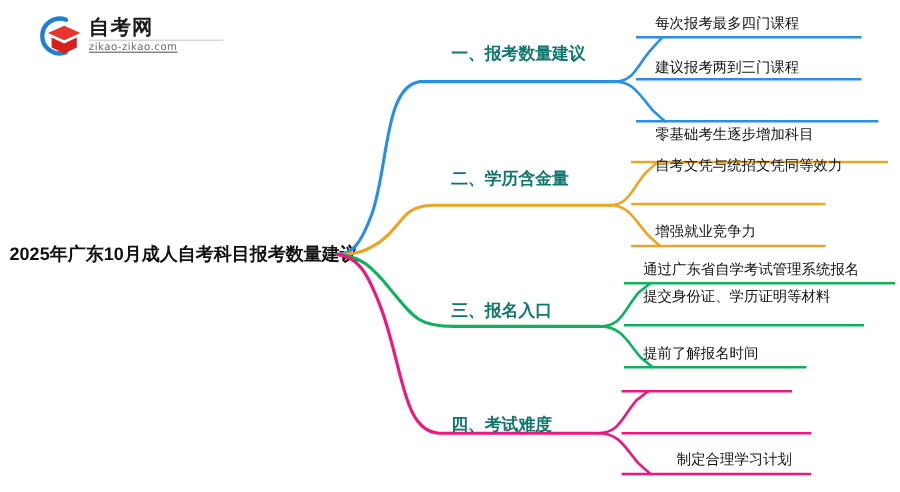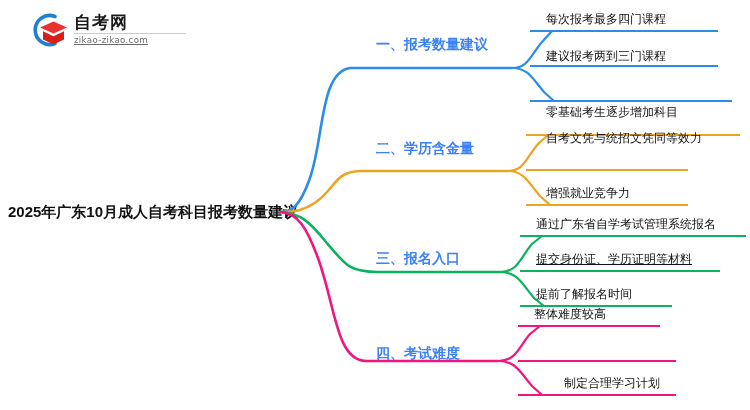--- a/index.html
+++ b/index.html
@@ -30,21 +30,21 @@
   
   .root-title{
     position:absolute;left:8px;top:203px;
     font-size:15px;font-weight:bold;color:#111111;
     white-space:nowrap;letter-spacing:0px;
   }
 
   
   .branch-title{
     position:absolute;
-    font-size:14px;font-weight:bold;color:#3b82f6;
+    font-size:14px;font-weight:bold;color:#0f766e;
     white-space:nowrap;
   }
 
   
   .leaf-label{
     position:absolute;
     font-size:12px;color:#111111;
     white-space:nowrap;
   }
   svg{display:block;}
@@ -116,19 +116,18 @@
   <div class="branch-title" style="left:376px;top:345px;">四、考试难度</div>
 
   <div class="leaf-label" style="left:546px;top:11px;">每次报考最多四门课程</div>
   <div class="leaf-label" style="left:546px;top:48px;">建议报考两到三门课程</div>
   <div class="leaf-label" style="left:546px;top:81px;margin-top:23px;">零基础考生逐步增加科目</div>
 
   <div class="leaf-label" style="left:546px;top:130px;">自考文凭与统招文凭同等效力</div>
   <div class="leaf-label" style="left:546px;top:185px;">增强就业竞争力</div>
 
   <div class="leaf-label" style="left:536px;top:216px;">通过广东省自学考试管理系统报名</div>
-  <div class="leaf-label" style="left:536px;top:251px;text-decoration:underline;">提交身份证、学历证明等材料</div>
+  <div class="leaf-label" style="left:536px;top:239px;">提交身份证、学历证明等材料</div>
   <div class="leaf-label" style="left:536px;top:286px;">提前了解报名时间</div>
 
-  <div class="leaf-label" style="left:534px;top:306px;">整体难度较高</div>
   <div class="leaf-label" style="left:564px;top:375px;">制定合理学习计划</div>
 
 </div>
 
 </body></html>

